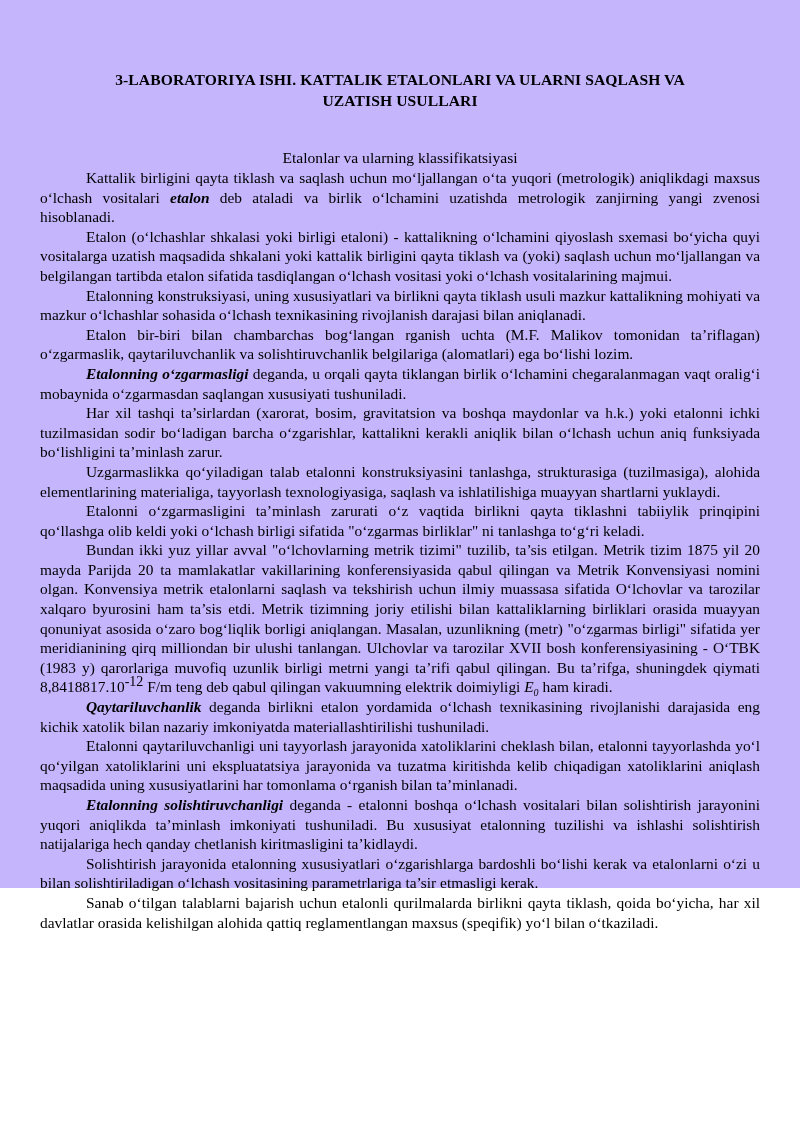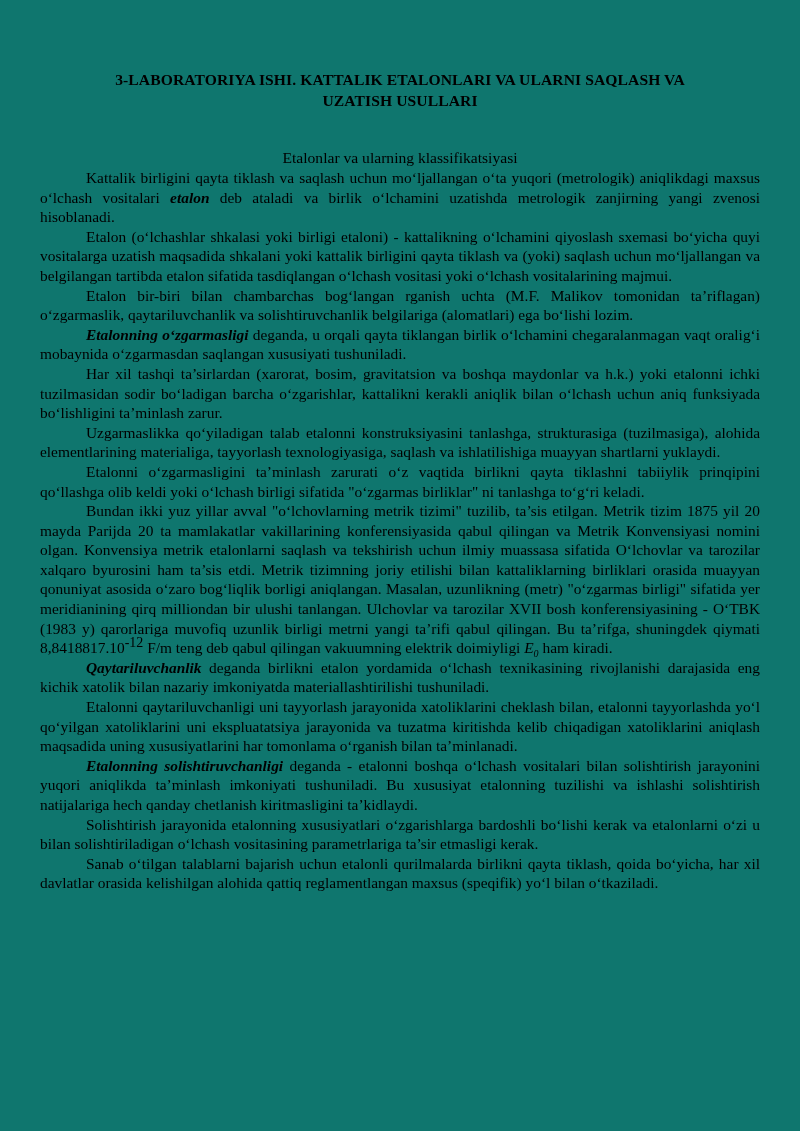--- a/index.html
+++ b/index.html
@@ -11,22 +11,22 @@
   body {
     width: 800px;
     height: 1131px;
     font-family: "Liberation Serif", "DejaVu Serif", serif;
     color: #000000;
     overflow: hidden;
   }
   .page {
     position: relative;
     width: 800px;
-    height: 1131px;
-    background: #0f766e;
+    height: 888px;
+    background: #c4b5fd;
     box-sizing: border-box;
     padding: 70px 40px 0 40px;
   }
   .doc-title {
     text-align: center;
     font-weight: bold;
     font-size: 15.6px;
     line-height: 20.5px;
     margin: 0 0 0 0;
     padding: 0 22px;
@@ -86,20 +86,21 @@
 
   <div class="spacer-after-title"></div>
 
   <h2 class="section-heading">Etalonlar va ularning klassifikatsiyasi</h2>
 
   <div class="spacer-after-heading"></div>
 
   <div id="body-text">
       <p class="body-par"><span>Kattalik birligini qayta tiklash va saqlash uchun mo‘ljallangan o‘ta yuqori (metrologik) aniqlikdagi maxsus o‘lchash vositalari </span><b>etalon</b><span> deb ataladi va birlik o‘lchamini uzatishda metrologik zanjirning yangi zvenosi hisoblanadi.</span></p>
       <p class="body-par"><span>Etalon (o‘lchashlar shkalasi yoki birligi etaloni) - kattalikning o‘lchamini qiyoslash sxemasi bo‘yicha quyi vositalarga uzatish maqsadida shkalani yoki kattalik birligini qayta tiklash va (yoki) saqlash uchun mo‘ljallangan va belgilangan tartibda etalon sifatida tasdiqlangan o‘lchash vositasi yoki o‘lchash vositalarining majmui.</span></p>
+      <p class="body-par"><span>Etalonning konstruksiyasi, uning xususiyatlari va birlikni qayta tiklash usuli mazkur kattalikning mohiyati va mazkur o‘lchashlar sohasida o‘lchash texnikasining rivojlanish darajasi bilan aniqlanadi.</span></p>
       <p class="body-par"><span>Etalon bir-biri bilan chambarchas bog‘langan rganish uchta (M.F. Malikov tomonidan ta’riflagan) o‘zgarmaslik, qaytariluvchanlik va solishtiruvchanlik belgilariga (alomatlari) ega bo‘lishi lozim.</span></p>
       <p class="body-par"><b>Etalonning o‘zgarmasligi</b><span> deganda, u orqali qayta tiklangan birlik o‘lchamini chegaralanmagan vaqt oralig‘i mobaynida o‘zgarmasdan saqlangan xususiyati tushuniladi.</span></p>
       <p class="body-par"><span>Har xil tashqi ta’sirlardan (xarorat, bosim, gravitatsion va boshqa maydonlar va h.k.) yoki etalonni ichki tuzilmasidan sodir bo‘ladigan barcha o‘zgarishlar, kattalikni kerakli aniqlik bilan o‘lchash uchun aniq funksiyada bo‘lishligini ta’minlash zarur.</span></p>
       <p class="body-par"><span>Uzgarmaslikka qo‘yiladigan talab etalonni konstruksiyasini tanlashga, strukturasiga (tuzilmasiga), alohida elementlarining materialiga, tayyorlash texnologiyasiga, saqlash va ishlatilishiga muayyan shartlarni yuklaydi.</span></p>
       <p class="body-par"><span>Etalonni o‘zgarmasligini ta’minlash zarurati o‘z vaqtida birlikni qayta tiklashni tabiiylik prinqipini qo‘llashga olib keldi yoki o‘lchash birligi sifatida "o‘zgarmas birliklar" ni tanlashga to‘g‘ri keladi.</span></p>
       <p class="body-par"><span>Bundan ikki yuz yillar avval "o‘lchovlarning metrik tizimi" tuzilib, ta’sis etilgan. Metrik tizim 1875 yil 20 mayda Parijda 20 ta mamlakatlar vakillarining konferensiyasida qabul qilingan va Metrik Konvensiyasi nomini olgan. Konvensiya metrik etalonlarni saqlash va tekshirish uchun ilmiy muassasa sifatida O‘lchovlar va tarozilar xalqaro byurosini ham ta’sis etdi. Metrik tizimning joriy etilishi bilan kattaliklarning birliklari orasida muayyan qonuniyat asosida o‘zaro bog‘liqlik borligi aniqlangan. Masalan, uzunlikning (metr) "o‘zgarmas birligi" sifatida yer meridianining qirq milliondan bir ulushi tanlangan. Ulchovlar va tarozilar XVII bosh konferensiyasining - O‘TBK (1983 y) qarorlariga muvofiq uzunlik birligi metrni yangi ta’rifi qabul qilingan. Bu ta’rifga, shuningdek qiymati 8,8418817.10</span><span class="sup">-12</span><span> F/m teng deb qabul qilingan vakuumning elektrik doimiyligi </span><span class="ital">E</span><span class="sub ital">0</span><span> ham kiradi.</span></p>
       <p class="body-par"><b>Qaytariluvchanlik</b><span> deganda birlikni etalon yordamida o‘lchash texnikasining rivojlanishi darajasida eng kichik xatolik bilan nazariy imkoniyatda materiallashtirilishi tushuniladi.</span></p>
       <p class="body-par"><span>Etalonni qaytariluvchanligi uni tayyorlash jarayonida xatoliklarini cheklash bilan, etalonni tayyorlashda yo‘l qo‘yilgan xatoliklarini uni ekspluatatsiya jarayonida va tuzatma kiritishda kelib chiqadigan xatoliklarini aniqlash maqsadida uning xususiyatlarini har tomonlama o‘rganish bilan ta’minlanadi.</span></p>
       <p class="body-par"><b>Etalonning solishtiruvchanligi</b><span> deganda - etalonni boshqa o‘lchash vositalari bilan solishtirish jarayonini yuqori aniqlikda ta’minlash imkoniyati tushuniladi. Bu xususiyat etalonning tuzilishi va ishlashi solishtirish natijalariga hech qanday chetlanish kiritmasligini ta’kidlaydi.</span></p>
       <p class="body-par"><span>Solishtirish jarayonida etalonning xususiyatlari o‘zgarishlarga bardoshli bo‘lishi kerak va etalonlarni o‘zi u bilan solishtiriladigan o‘lchash vositasining parametrlariga ta’sir etmasligi kerak.</span></p>

